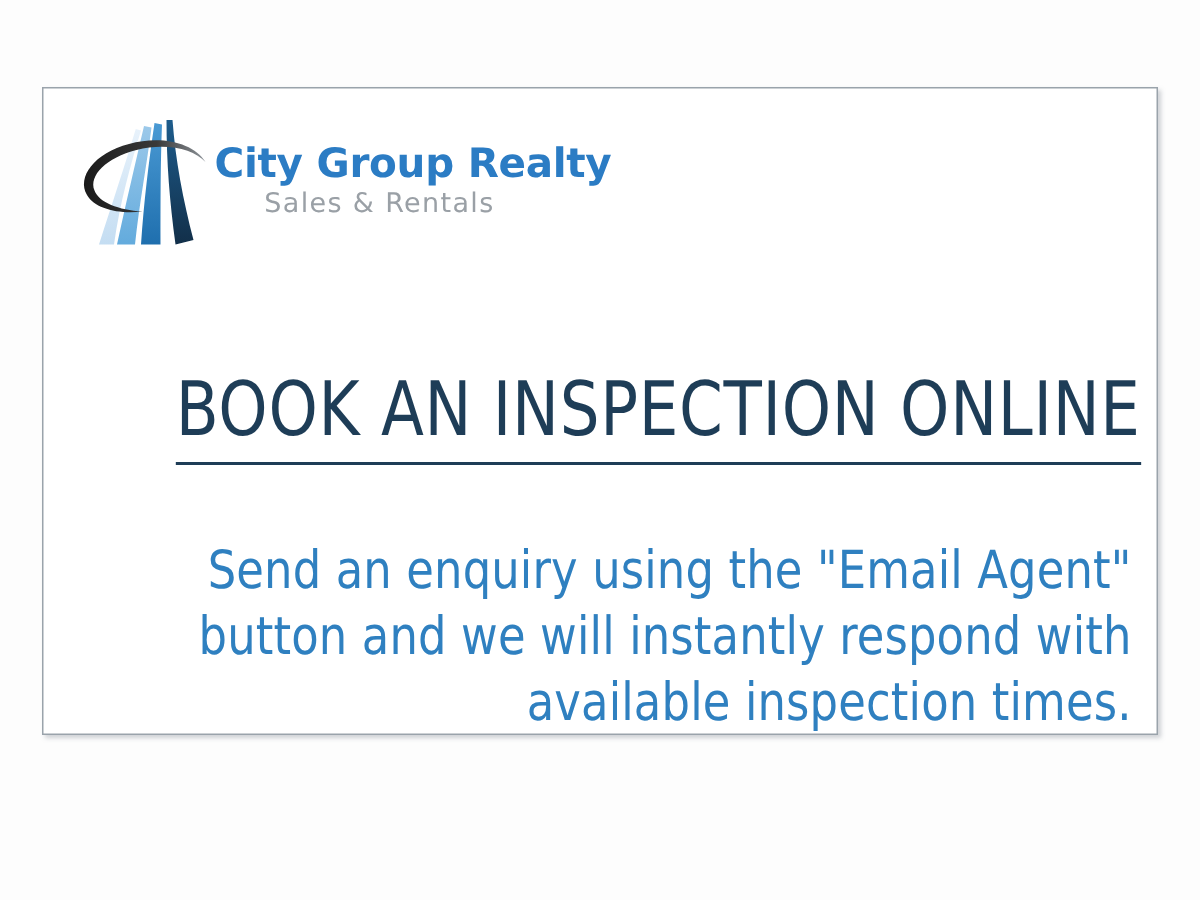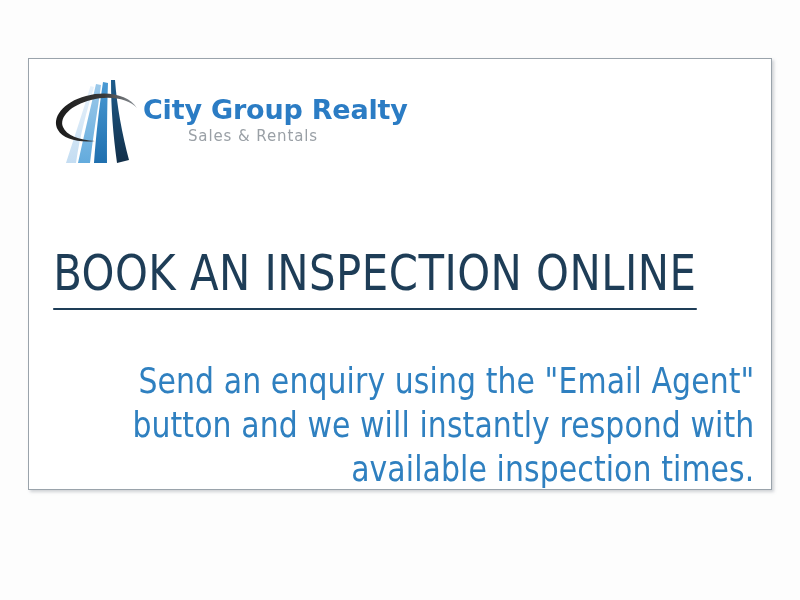--- a/index.html
+++ b/index.html
@@ -63,37 +63,37 @@
     font-size: 27px;
     line-height: 30px;
     color: #2b7cc4;
     letter-spacing: -0.2px;
     white-space: nowrap;
   }
 
   .brand-tag {
     font-family: "DejaVu Sans", sans-serif;
     font-weight: normal;
-    font-size: 15px;
+    font-size: 18px;
     line-height: 18px;
     color: #9aa0a6;
     letter-spacing: 0.9px;
     text-align: center;
     margin-top: 2px;
     padding-right: 10px;
     white-space: nowrap;
   }
 
   
   .headline-wrap {
     position: absolute;
-    left: 0;
+    left: 12px;
     top: 186px;
     width: 744px;
-    text-align: left;
+    text-align: right;
   }
 
   .headline {
     display: inline-block;
     font-family: "Liberation Sans Narrow", "DejaVu Sans Condensed", "Liberation Sans", sans-serif;
     font-weight: normal;
     font-size: 50px;
     line-height: 56px;
     color: #1e3d57;
     letter-spacing: 0.5px;

